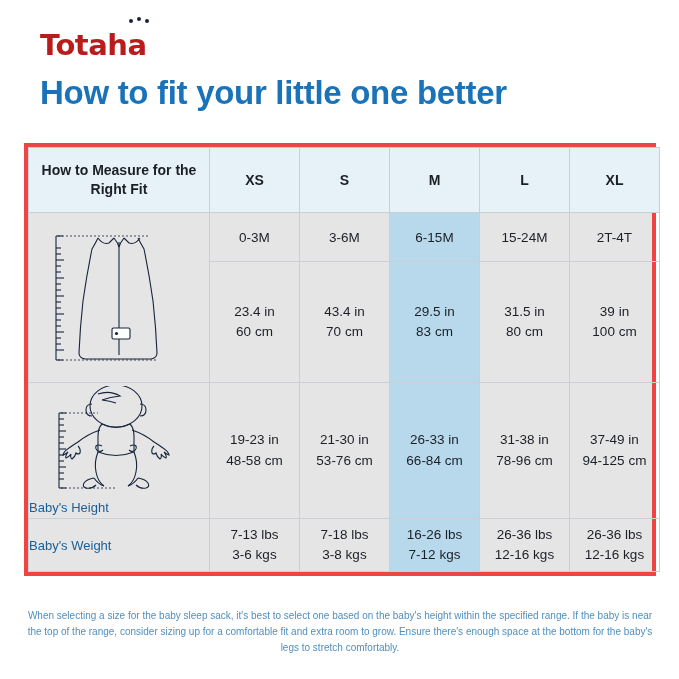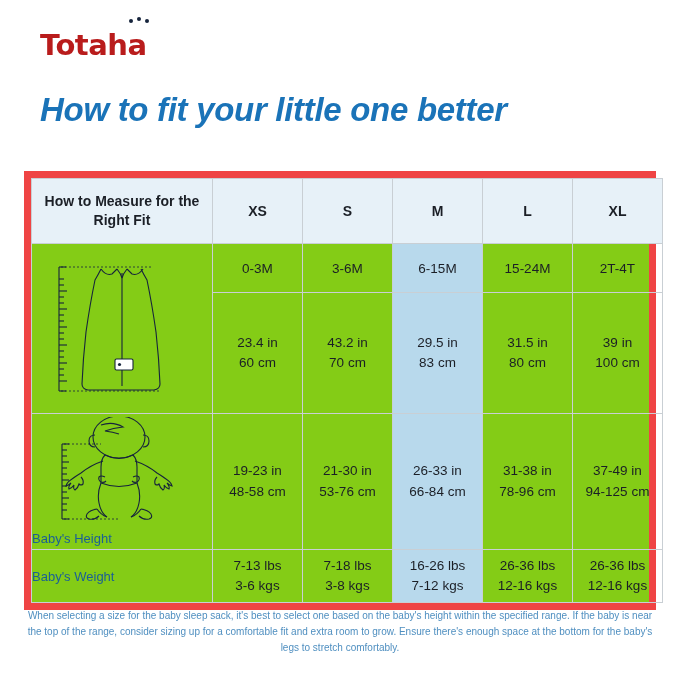--- a/index.html
+++ b/index.html
@@ -23,33 +23,31 @@
     transform:translateX(-40%);
     width:20px;height:7px;
     display:flex;justify-content:space-between;
   }
   .logo .umlaut i{
     width:4px;height:4px;border-radius:50%;
     background:#16243c;display:block;
   }
   .logo .umlaut i:nth-child(2){margin-top:-2px;}
   .page-title{
-    position:absolute;left:40px;top:91px;
+    position:absolute;left:40px;top:74px;
     font-size:33px;font-weight:700;
     color:#1a73b8;letter-spacing:-0.3px;
     white-space:nowrap;
-    font-style:italic;
   }
   .table-wrap{
     position:absolute;left:24px;top:143px;
     width:632px;
-    border:7px solid #ef4444;
+    border:4px solid #ef4444;
     box-sizing:border-box;
-    background:#84cc16;
-    margin-top:28px;
+    background:#e5e5e5;
   }
   table.fit-table{
     border-collapse:collapse;
     width:100%;
     table-layout:fixed;
   }
   table.fit-table td,table.fit-table th{
     border:1px solid #c9cfd4;
     text-align:center;
     vertical-align:middle;
@@ -174,21 +172,21 @@
       <td>3-6M</td>
       <td class="hl">6-15M</td>
       <td>15-24M</td>
       <td>2T-4T</td>
     </tr>
     <tr class="len-row">
       <td>
             <div class="val"><span>23.4 in</span><br><span>60 cm</span></div>
           </td>
       <td>
-            <div class="val"><span>43.2 in</span><br><span>70 cm</span></div>
+            <div class="val"><span>43.4 in</span><br><span>70 cm</span></div>
           </td>
       <td class="hl">
             <div class="val"><span>29.5 in</span><br><span>83 cm</span></div>
           </td>
       <td>
             <div class="val"><span>31.5 in</span><br><span>80 cm</span></div>
           </td>
       <td>
             <div class="val"><span>39 in</span><br><span>100 cm</span></div>
           </td>

